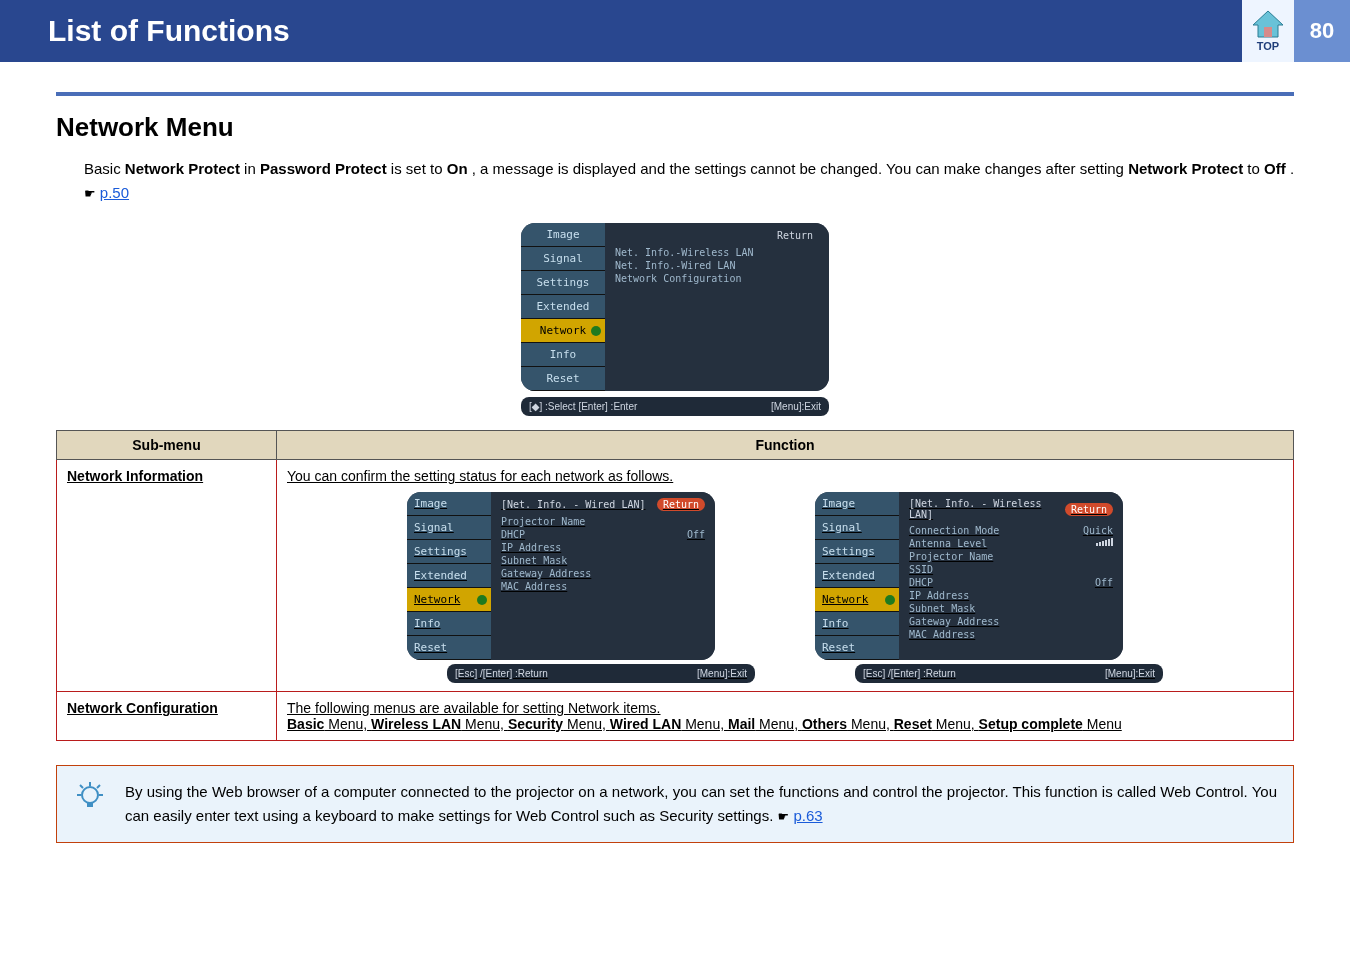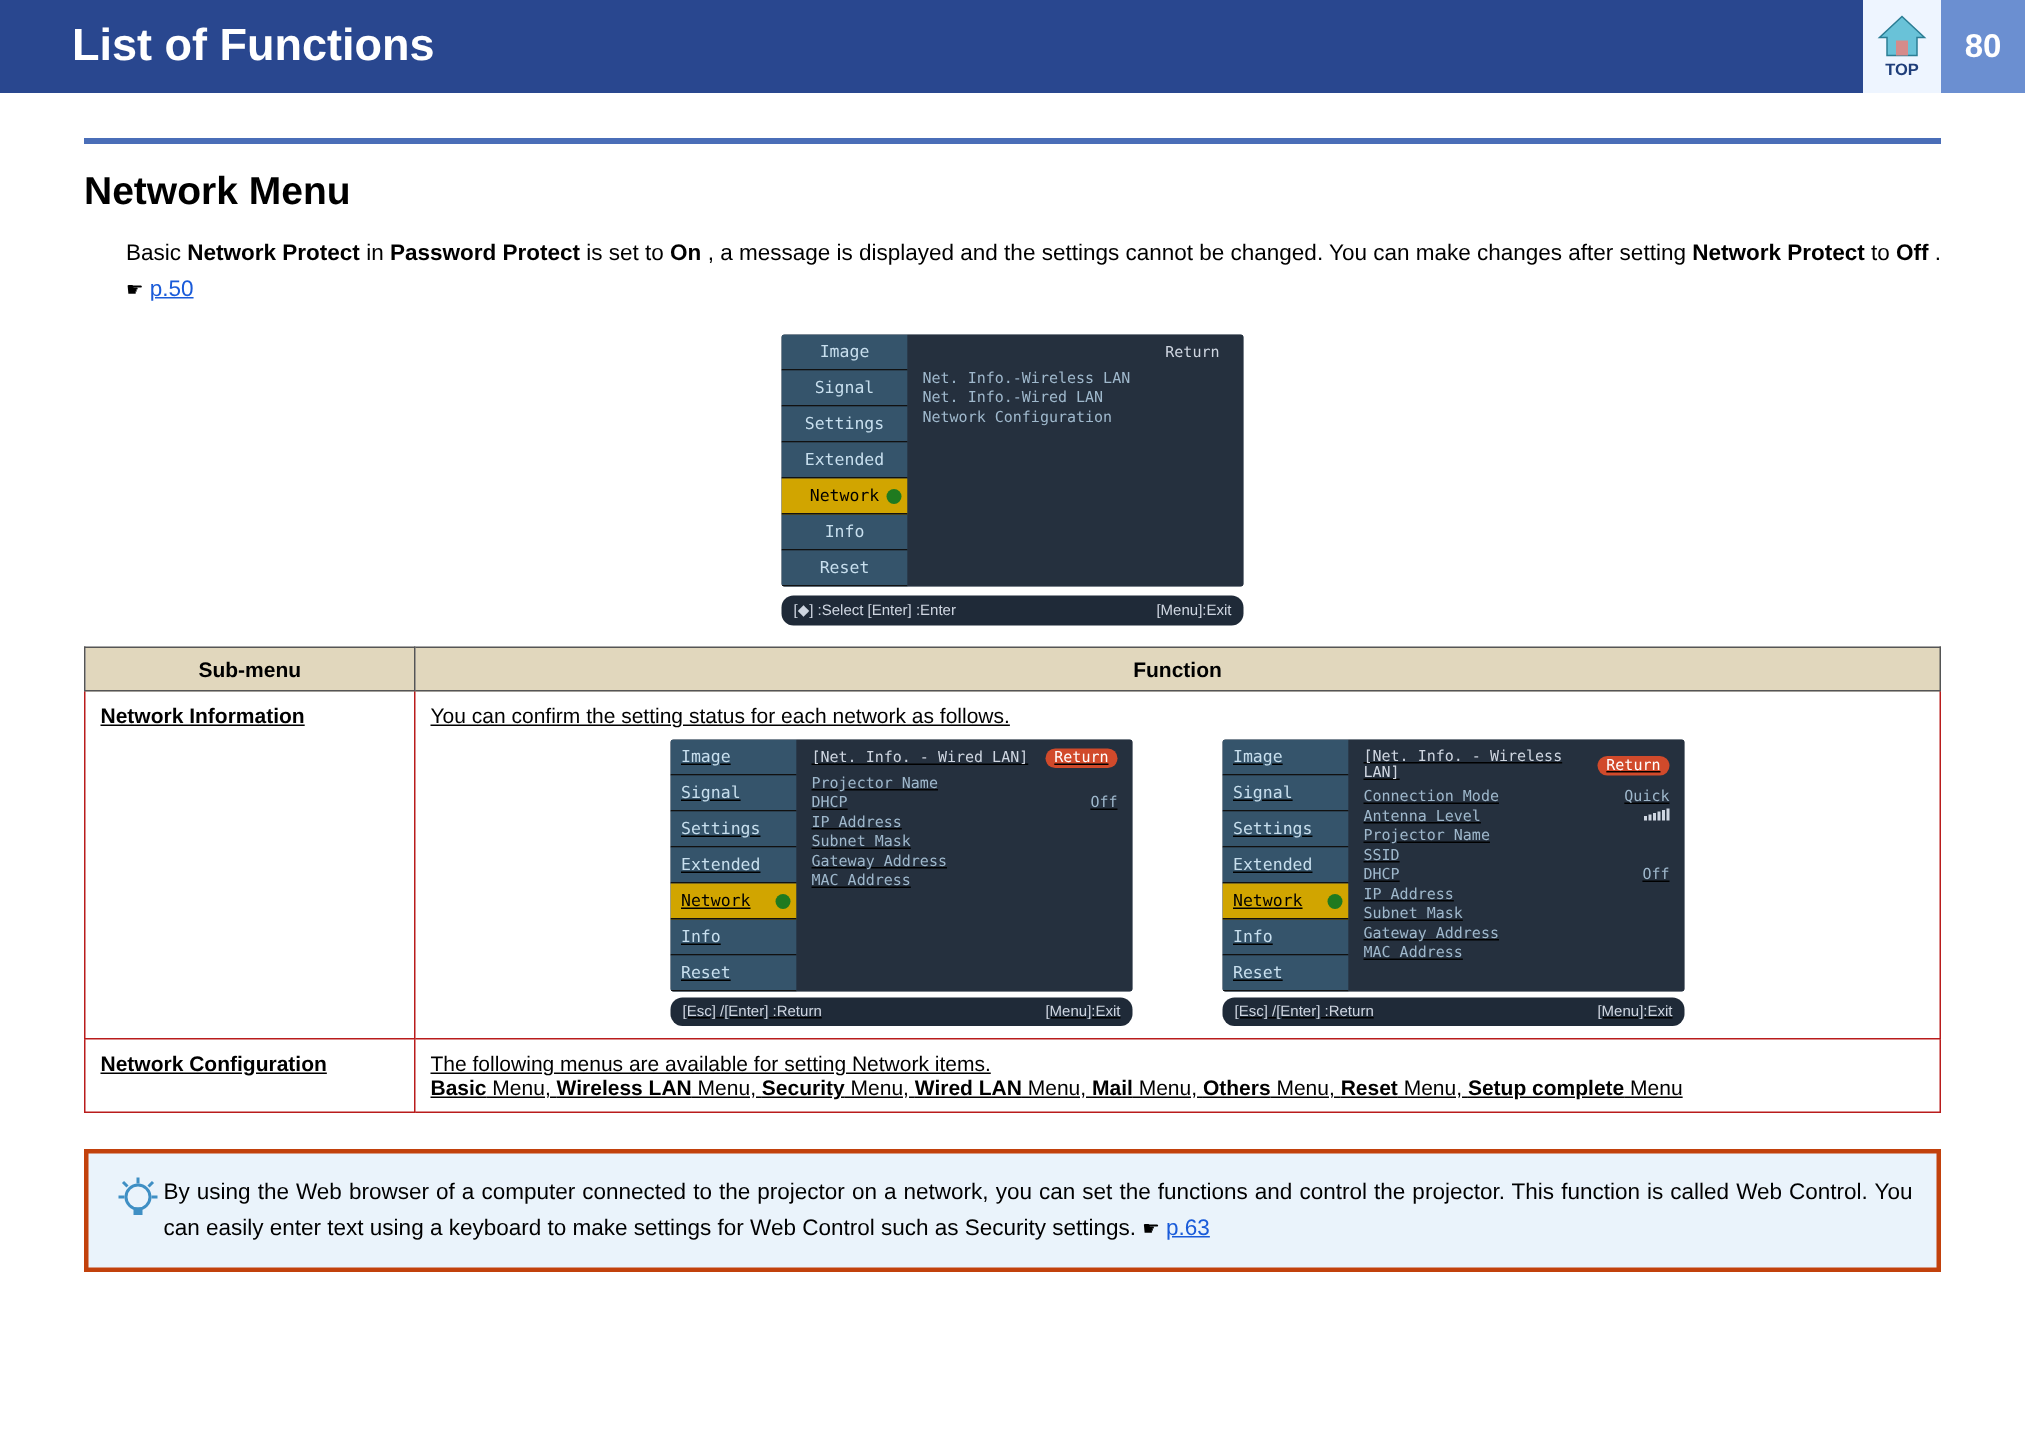--- a/index.html
+++ b/index.html
@@ -65,21 +65,21 @@
     margin-left:28px;
     margin-bottom:18px;
     text-align:justify;
   }
   .bold { font-weight:bold; }
   .ptr { font-size:13px; }
   .link { color:#1a5bd9; }
   
   .menu-shot {
     background:#2f3a4a;
-    border-radius:2px;
+    border-radius:14px;
     width:308px;
     font-family: "Lucida Console", Monaco, monospace;
     font-size:11px;
     color:#cfd6e1;
     margin:0 auto 6px auto;
     overflow:hidden;
   }
   .menu-body { display:flex; }
   .menu-left { width:84px; }
   .menu-left div {
@@ -150,29 +150,30 @@
     vertical-align:top;
     text-decoration:underline;
   }
   .cell-shots {
     display:flex;
     gap:60px;
     justify-content:center;
     margin-top:8px;
   }
   .cell-shots .menu-shot { margin:0; }
-  .cell-shots .menu-foot { width:308px; }
+  .cell-shots .menu-foot { width:308px;margin-left:40px; }
 
   
   .tip-box {
-    border:3px solid #c2410c;
+    border:1px solid #c2410c;
     background:#eaf3fb;
     margin:24px 0 0 0;
     padding:14px 16px 14px 16px;
     display:flex;
+    gap:18px;
     align-items:flex-start;
     font-size:15px;
     line-height:1.6;
     text-align:justify;
   }
   .tip-icon {
     flex:0 0 auto;
   }
   .antenna-bars{
     display:inline-flex; gap:1px; align-items:flex-end; height:8px;

